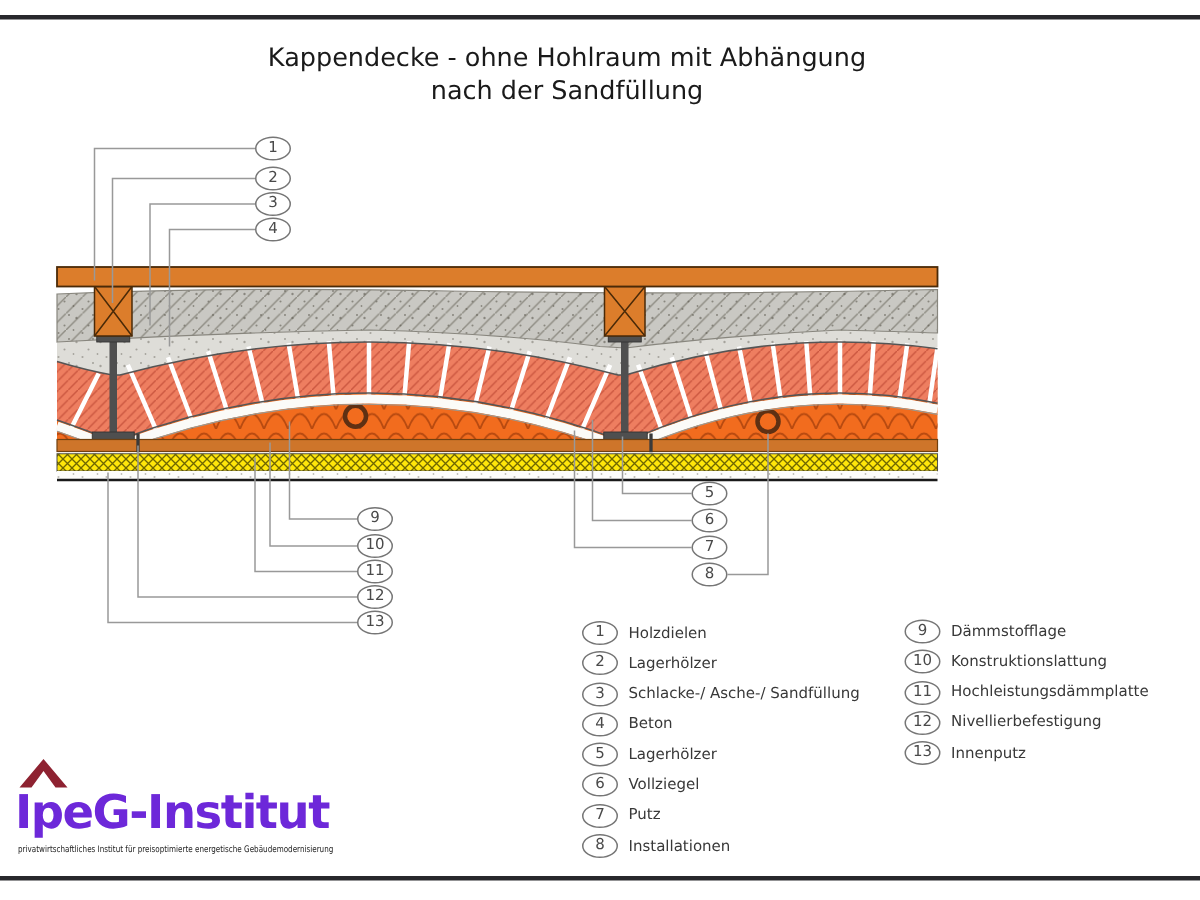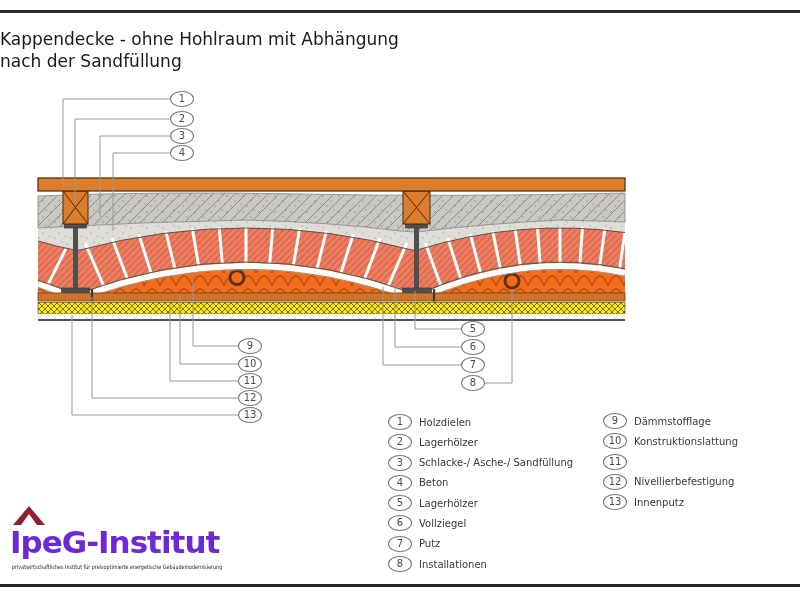--- a/index.html
+++ b/index.html
@@ -2,21 +2,21 @@
 <html><head>
 <meta charset="utf-8">
 <style>
   html,body{margin:0;padding:0;}
   body{
     width:800px;height:600px;position:relative;overflow:hidden;background:#fff;
     font-family:"DejaVu Sans","Liberation Sans",sans-serif;
   }
   .rule{position:absolute;left:0;width:800px;height:3px;background:#28282c;}
   .rule.top{top:10px;} .rule.bottom{top:584px;}
-  .title-block{position:absolute;top:28px;left:0;width:756px;text-align:left;color:#1a1a1a;}
+  .title-block{position:absolute;top:28px;left:0;width:756px;text-align:center;color:#1a1a1a;}
   .title-block div{font-size:17px;line-height:22px;}
   svg.draw{position:absolute;left:0;top:0;}
   
   .badge{
     box-sizing:border-box;width:24px;height:16px;border:1px solid #767676;border-radius:50%;
     background:#fff;color:#4a4a4a;font-size:10px;line-height:14px;text-align:center;
     display:inline-flex;align-items:center;justify-content:center;flex:0 0 auto;
   }
   .co{position:absolute;}
   
@@ -220,20 +220,21 @@
   <div class="row">
       <span class="badge">9</span>
       <span class="lbl">Dämmstofflage</span>
     </div>
   <div class="row">
       <span class="badge">10</span>
       <span class="lbl">Konstruktionslattung</span>
     </div>
   <div class="row">
       <span class="badge">11</span>
+      <span class="lbl">Hochleistungsdämmplatte</span>
     </div>
   <div class="row">
       <span class="badge">12</span>
       <span class="lbl">Nivellierbefestigung</span>
     </div>
   <div class="row">
       <span class="badge">13</span>
       <span class="lbl">Innenputz</span>
     </div>
 </div>

